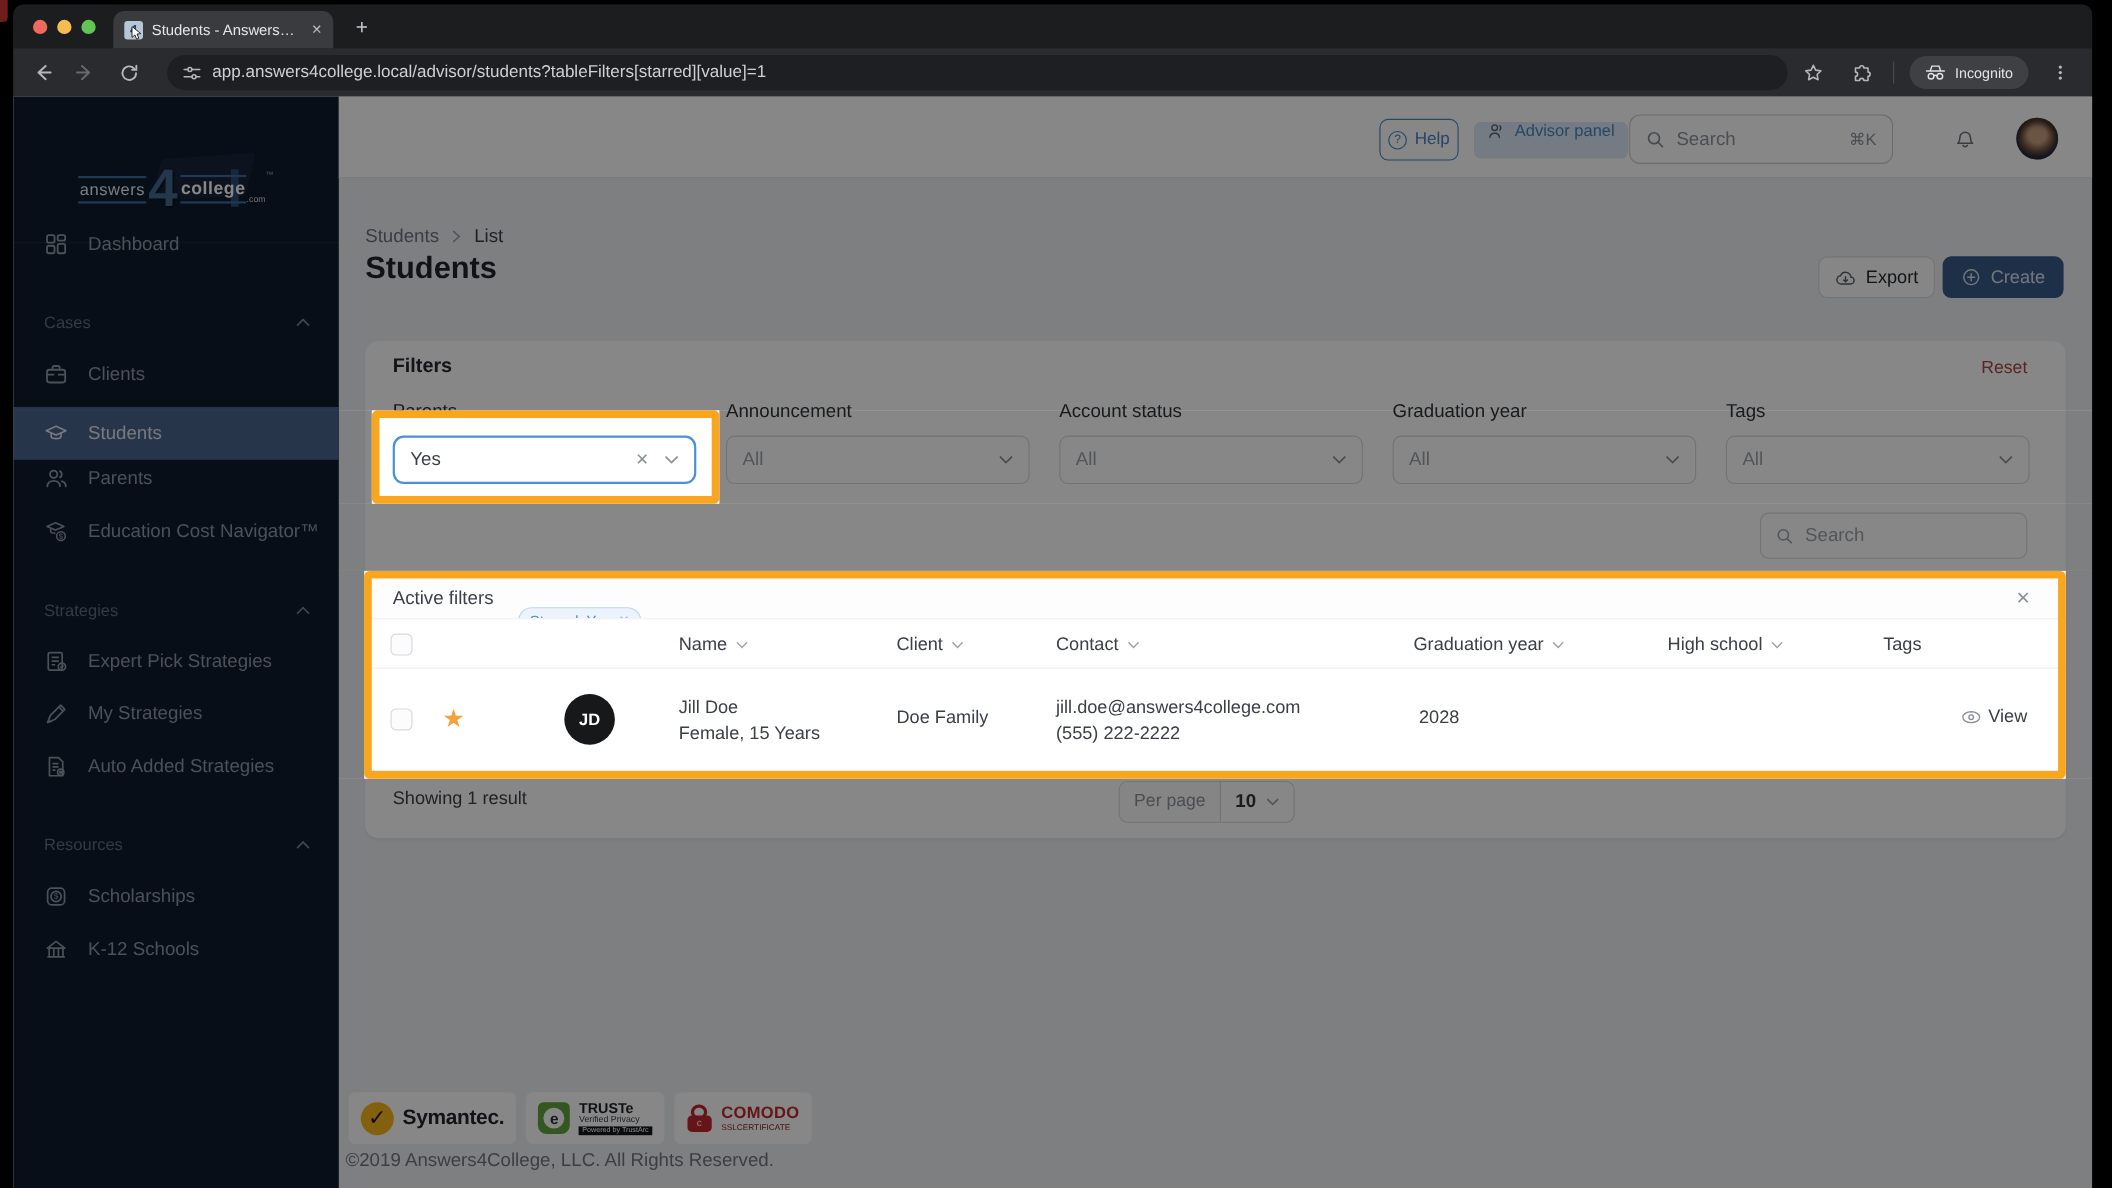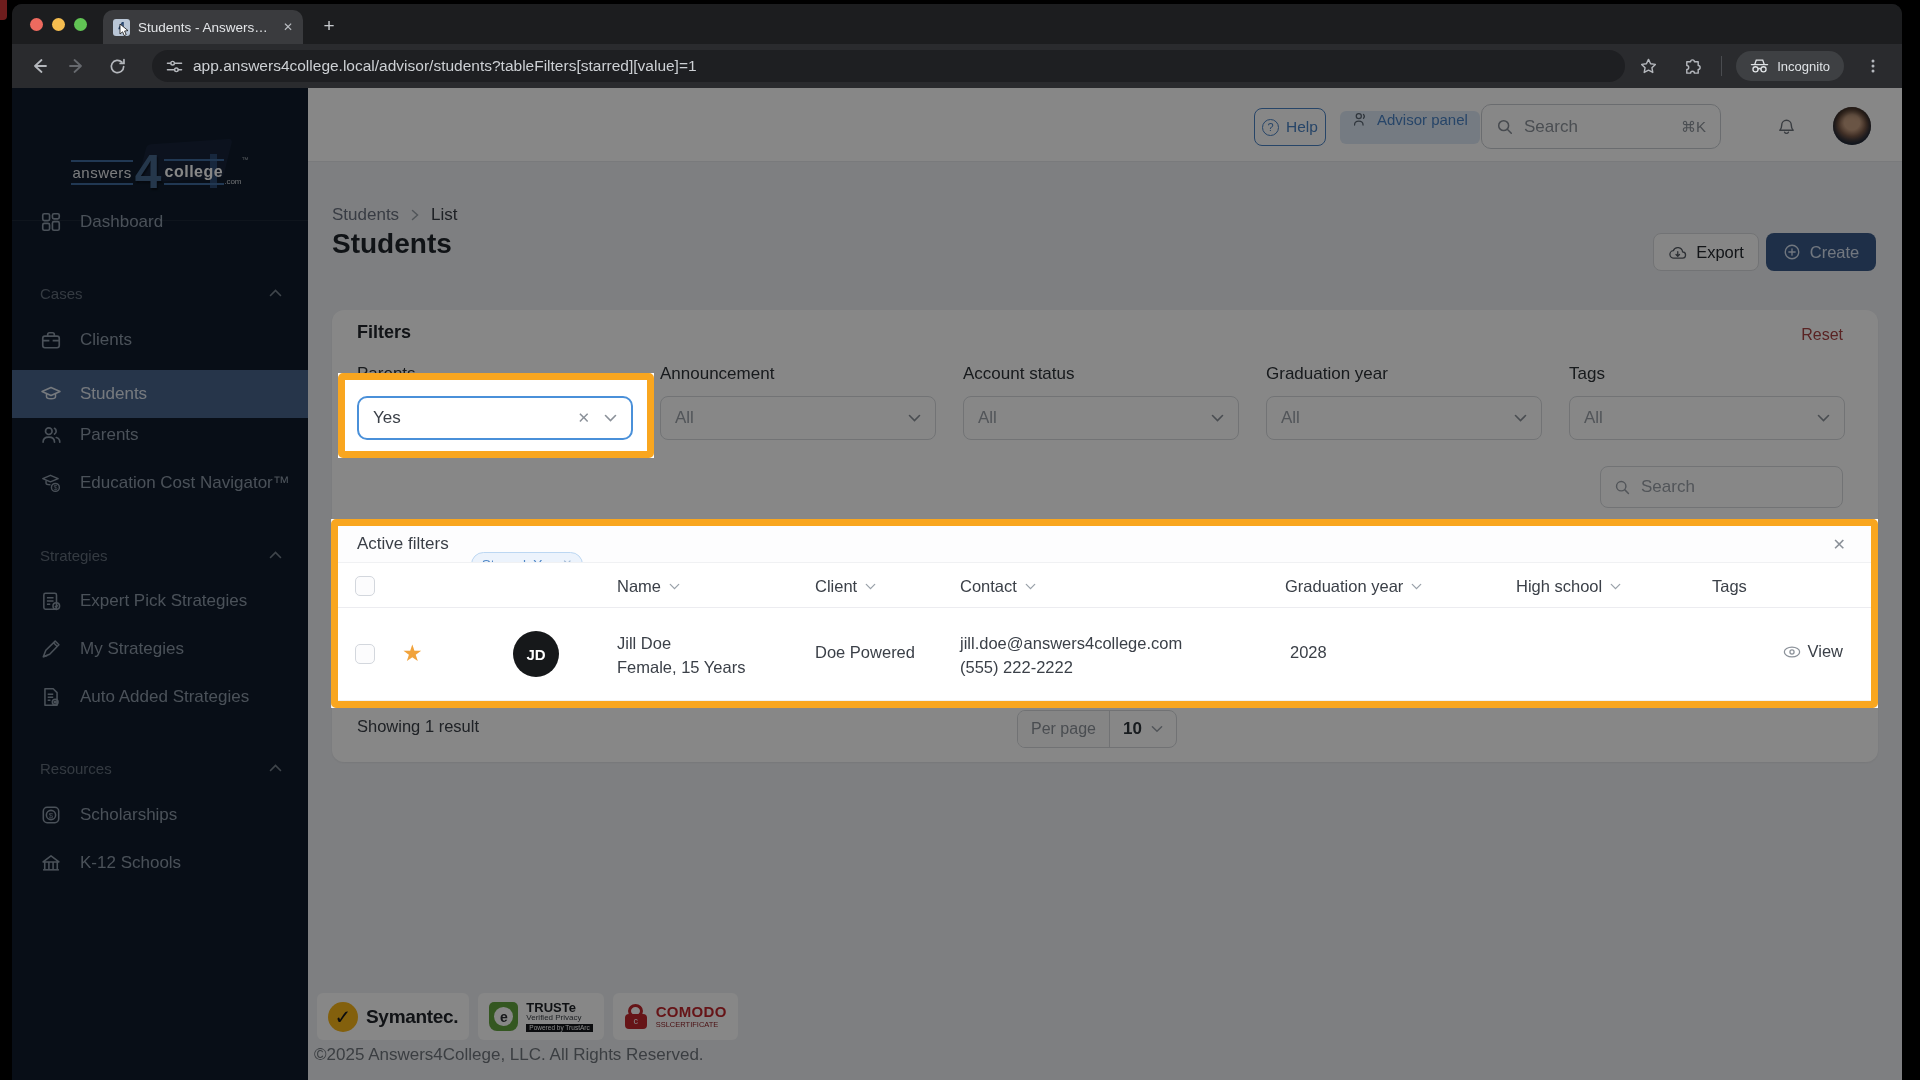--- a/index.html
+++ b/index.html
@@ -605,21 +605,21 @@
           <div class="drow">
             <span class="checkbox"></span>
             <span class="star">★</span>
             <span class="jd-avatar">
                   <span>JD</span>
                 </span>
             <span class="dcell two-line" style="left:285px; top:23px;">
               <div>Jill Doe</div>
               <div>Female, 15 Years</div>
             </span>
-            <span class="dcell" style="left:483px; top:35px;">Doe Powered</span>
+            <span class="dcell" style="left:483px; top:35px;">Doe Family</span>
             <span class="dcell two-line" style="left:628px; top:23px;">
               <div>jill.doe@answers4college.com</div>
               <div>(555) 222-2222</div>
             </span>
             <span class="dcell" style="left:958px; top:35px;">2028</span>
             <span class="dcell" style="left:1184px; top:35px;"></span>
             <span class="dcell" style="left:1380px; top:35px;"></span>
             <span class="view-link">
               <svg width="18" height="14" viewBox="0 0 20 14" fill="none" stroke="currentColor" stroke-width="1.4">
                     <ellipse cx="10" cy="7" rx="8.5" ry="5.5"></ellipse>
@@ -665,21 +665,21 @@
           <span class="lock">
                 <span class="shackle"></span>
                 <span class="body">c</span>
               </span>
           <span class="com-stack">
             <span class="com-1">COMODO</span>
             <span class="com-2">SSLCERTIFICATE</span>
           </span>
         </div>
       </div>
-      <div class="copyright">©2025 Answers4College, LLC. All Rights Reserved.</div>
+      <div class="copyright">©2019 Answers4College, LLC. All Rights Reserved.</div>
 
     </div>
   </div>
 
   <div class="ov" style="left:0; top:84px; width:1890px; height:285px;"></div>
   <div class="ov" style="left:0; top:369px; width:326px; height:85px;"></div>
   <div class="ov" style="left:642px; top:369px; width:1248px; height:85px;"></div>
   <div class="ov" style="left:0; top:454px; width:1890px; height:61px;"></div>
   <div class="ov" style="left:0; top:515px; width:319px; height:189px;"></div>
   <div class="ov" style="left:1866px; top:515px; width:24px; height:189px;"></div>

